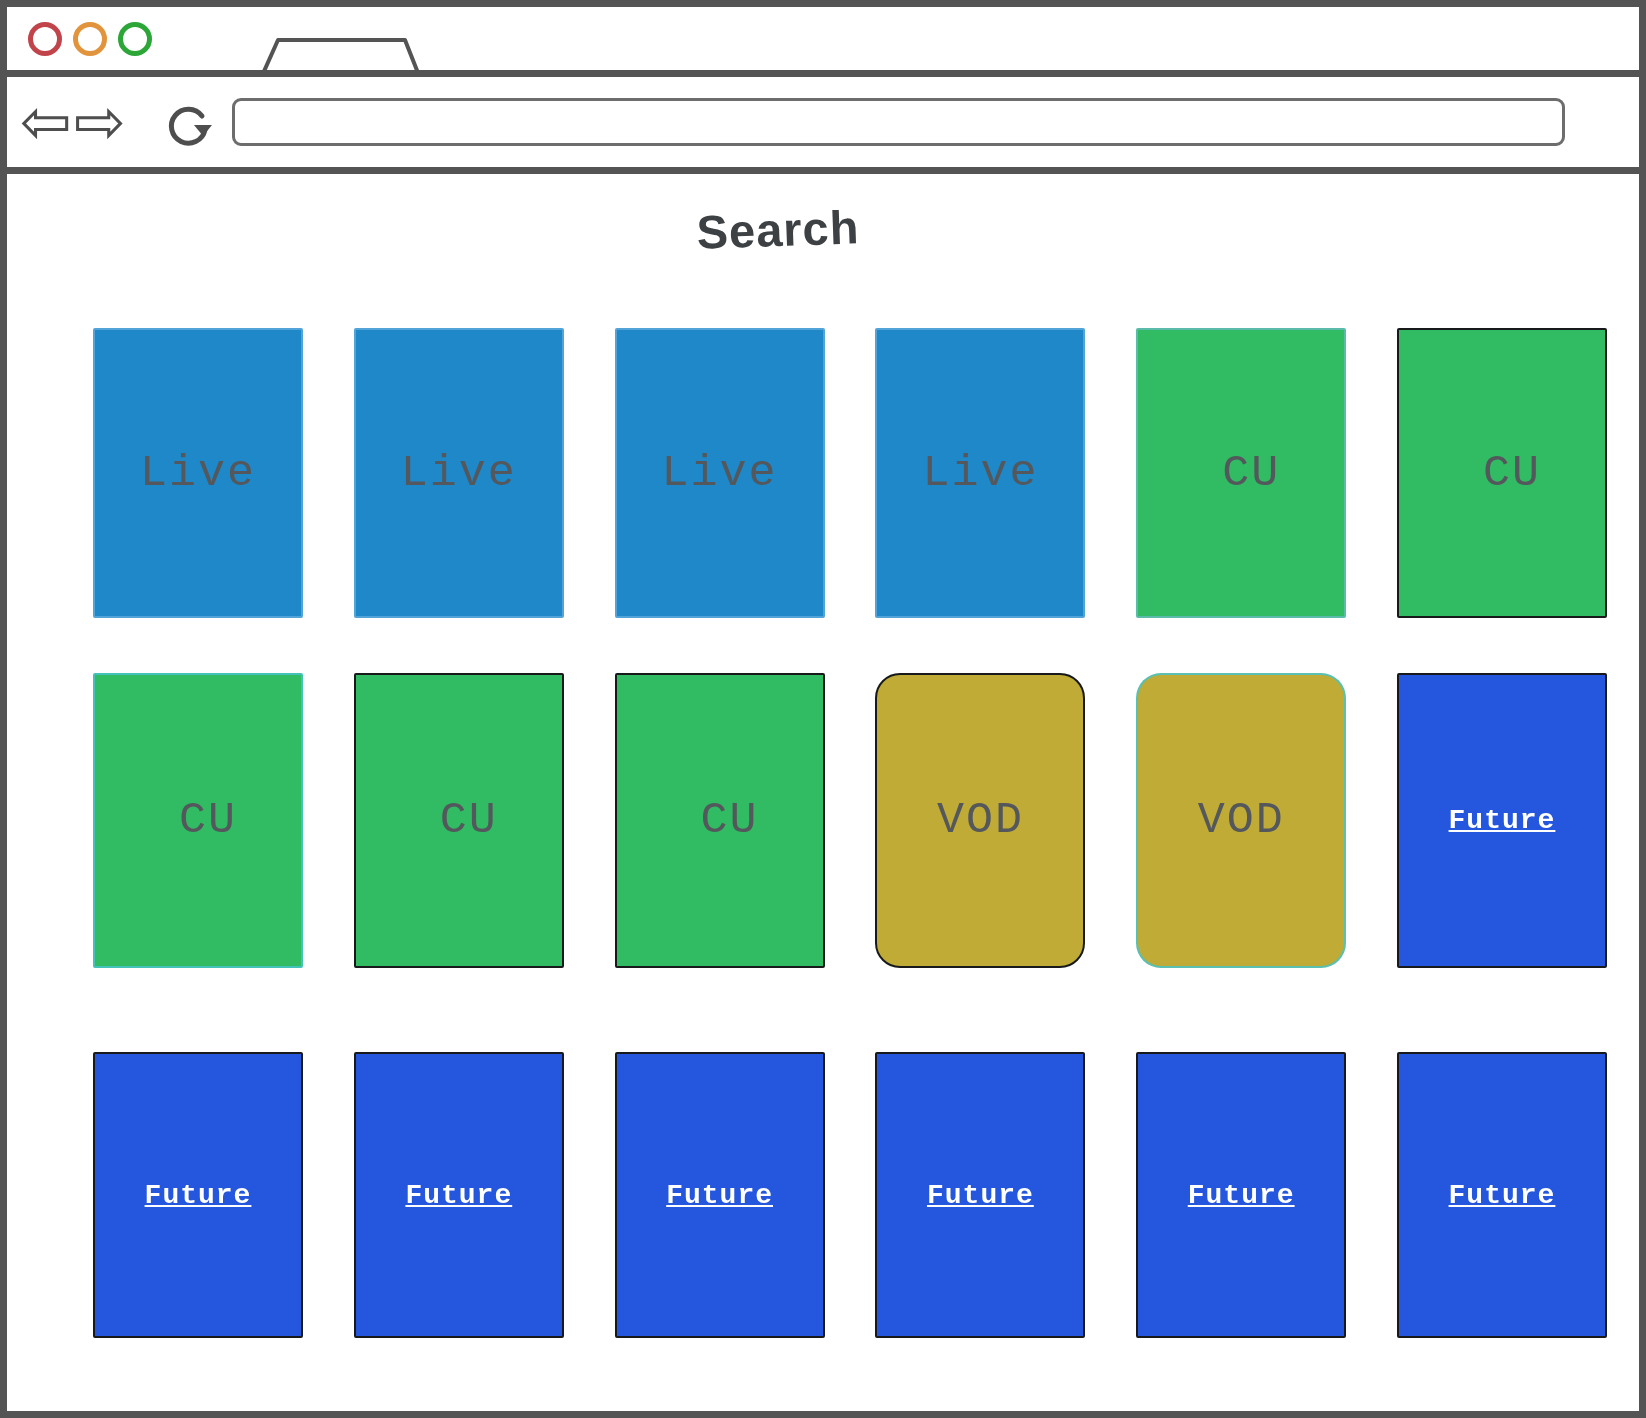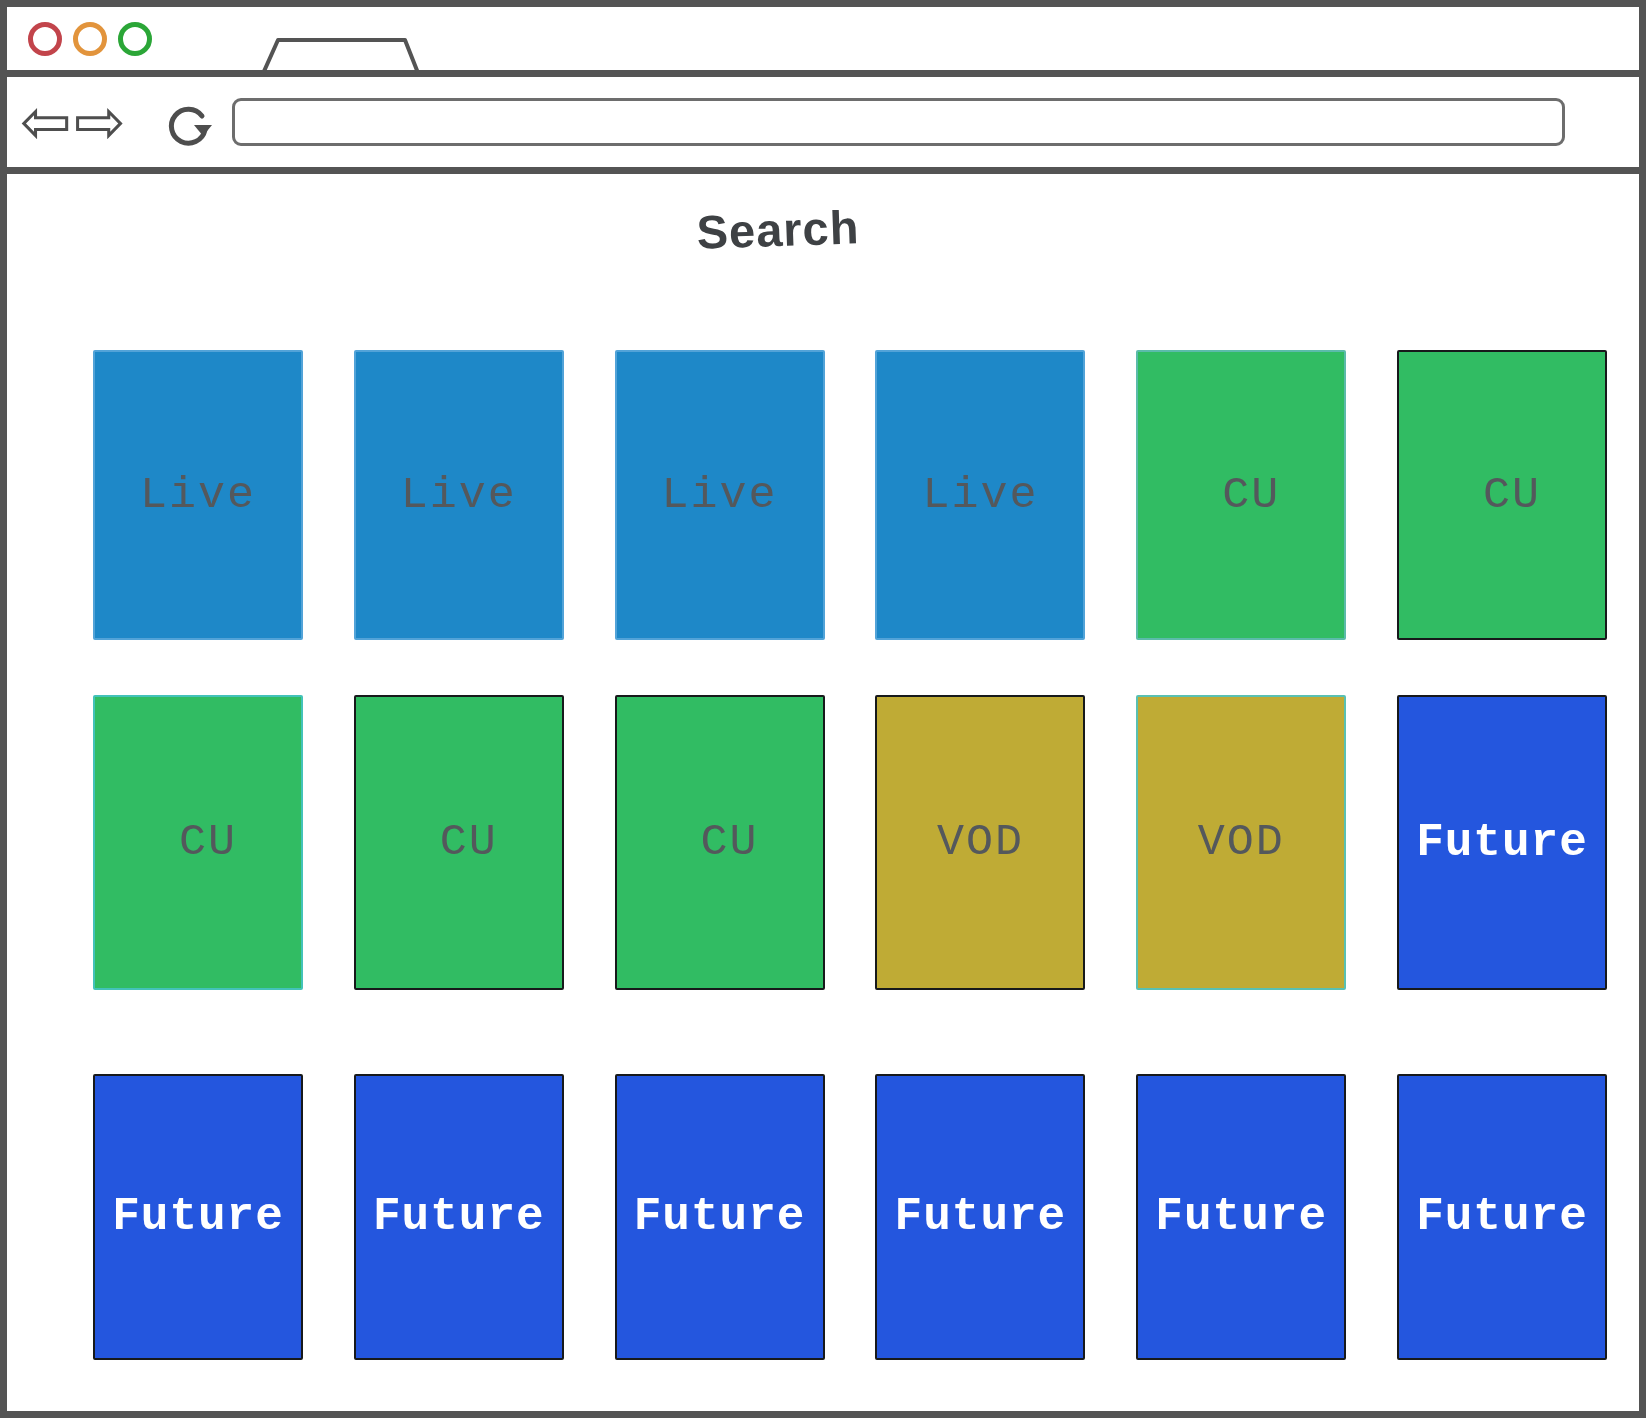--- a/index.html
+++ b/index.html
@@ -75,48 +75,49 @@
     font-weight: bold;
     color: #3e4144;
     letter-spacing: 1px;
   }
 
   .row {
     display: flex;
     justify-content: space-between;
     padding: 0 32px 0 86px;
   }
-  .row1 { margin-top: 92px; }
+  .row1 { margin-top: 70px; }
   .row2 { margin-top: 55px; }
   .row3 { margin-top: 84px; }
   .row1 .card { height: 290px; }
   .row2 .card { height: 295px; }
   .row3 .card { height: 286px; }
 
   .card {
     width: 210px;
     display: flex;
     align-items: center;
     justify-content: center;
     font-family: "Liberation Mono", "DejaVu Sans Mono", monospace;
     font-size: 45px;
     letter-spacing: 2px;
     color: var(--card-text, #54585c);
     border-radius: 2px;
     cursor: default;
   }
   .card.live   { background: var(--live, #1e88c8); }
   .card.cu     { background: var(--cu, #31bc63); padding-left: 20px; }
-  .card.vod    { background: var(--vod, #bfab35); }
+  .card.vod    { background: var(--vod, #bfab35); border-radius: 25px; }
   .card.future {
     background: var(--future, #2456de);
     color: var(--future-text, #ffffff);
     font-weight: bold;
-    font-size: 46px;
+    font-size: 28px;
     letter-spacing: 1px;
+    text-decoration: underline;
   }
   .edge-light { border: 2px solid rgba(125, 185, 230, 0.55); }
   .edge-teal  { border: 2px solid rgba(70, 195, 200, 0.85); }
   .edge-dark  { border: 2px solid #17191b; }
 </style>
 </head>
 <body>
 
 <div class="window">
 

